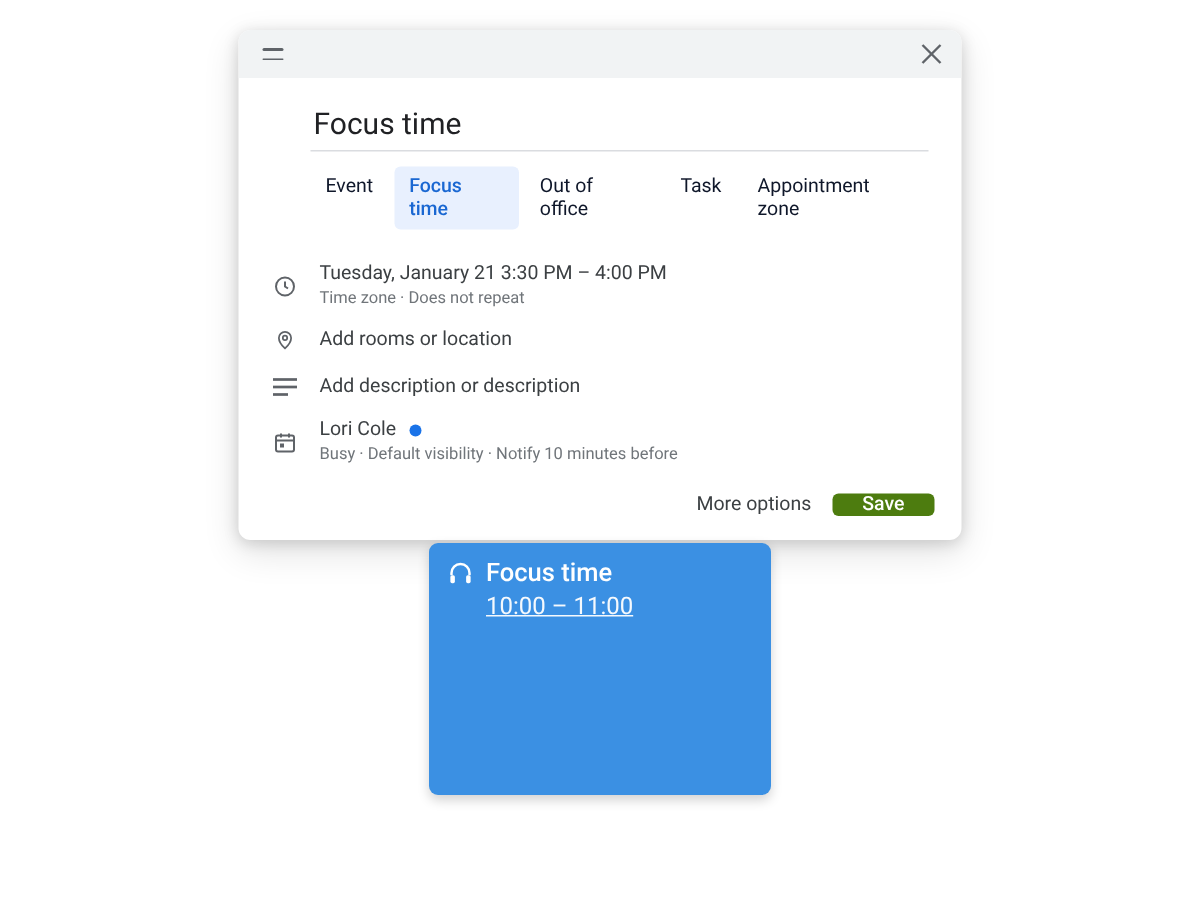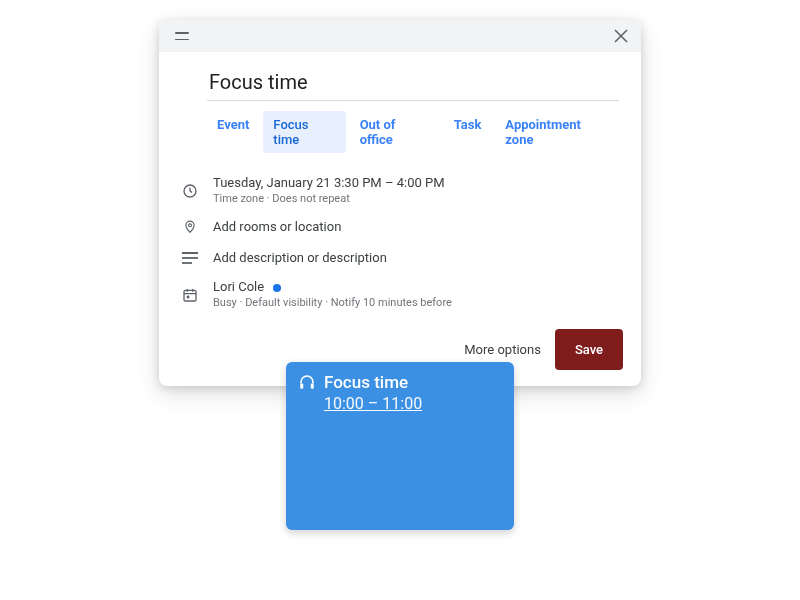--- a/index.html
+++ b/index.html
@@ -66,23 +66,22 @@
 
   .tabs {
     display: flex;
     gap: 4px;
     margin: 10px 0 16px 26px;
     font-size: 13px;
   }
   .tab {
     padding: 6px 10px;
     border-radius: 4px;
-    color: #3b82f6;
-    cursor: pointer;
-    font-weight: bold;
+    color: #0f172a;
+    cursor: pointer;
   }
   .tab.active {
     background: #e8f0fe;
     color: #1967d2;
     font-weight: 500;
   }
 
   .row {
     display: flex;
     align-items: center;
@@ -127,25 +126,25 @@
     align-items: center;
     gap: 14px;
     padding: 14px 18px 16px;
   }
   .more-options {
     font-size: 13px;
     color: #3c4043;
     cursor: pointer;
   }
   .save-btn {
-    background: #7f1d1d;
+    background: #4d7c0f;
     color: #fff;
     font-size: 13px;
     font-weight: 500;
-    padding: 13px 20px;
+    padding: 0 20px;
     border-radius: 4px;
     cursor: pointer;
   }
 
   .event-block {
     position: absolute;
     left: 286px;
     top: 362px;
     width: 228px;
     height: 168px;

